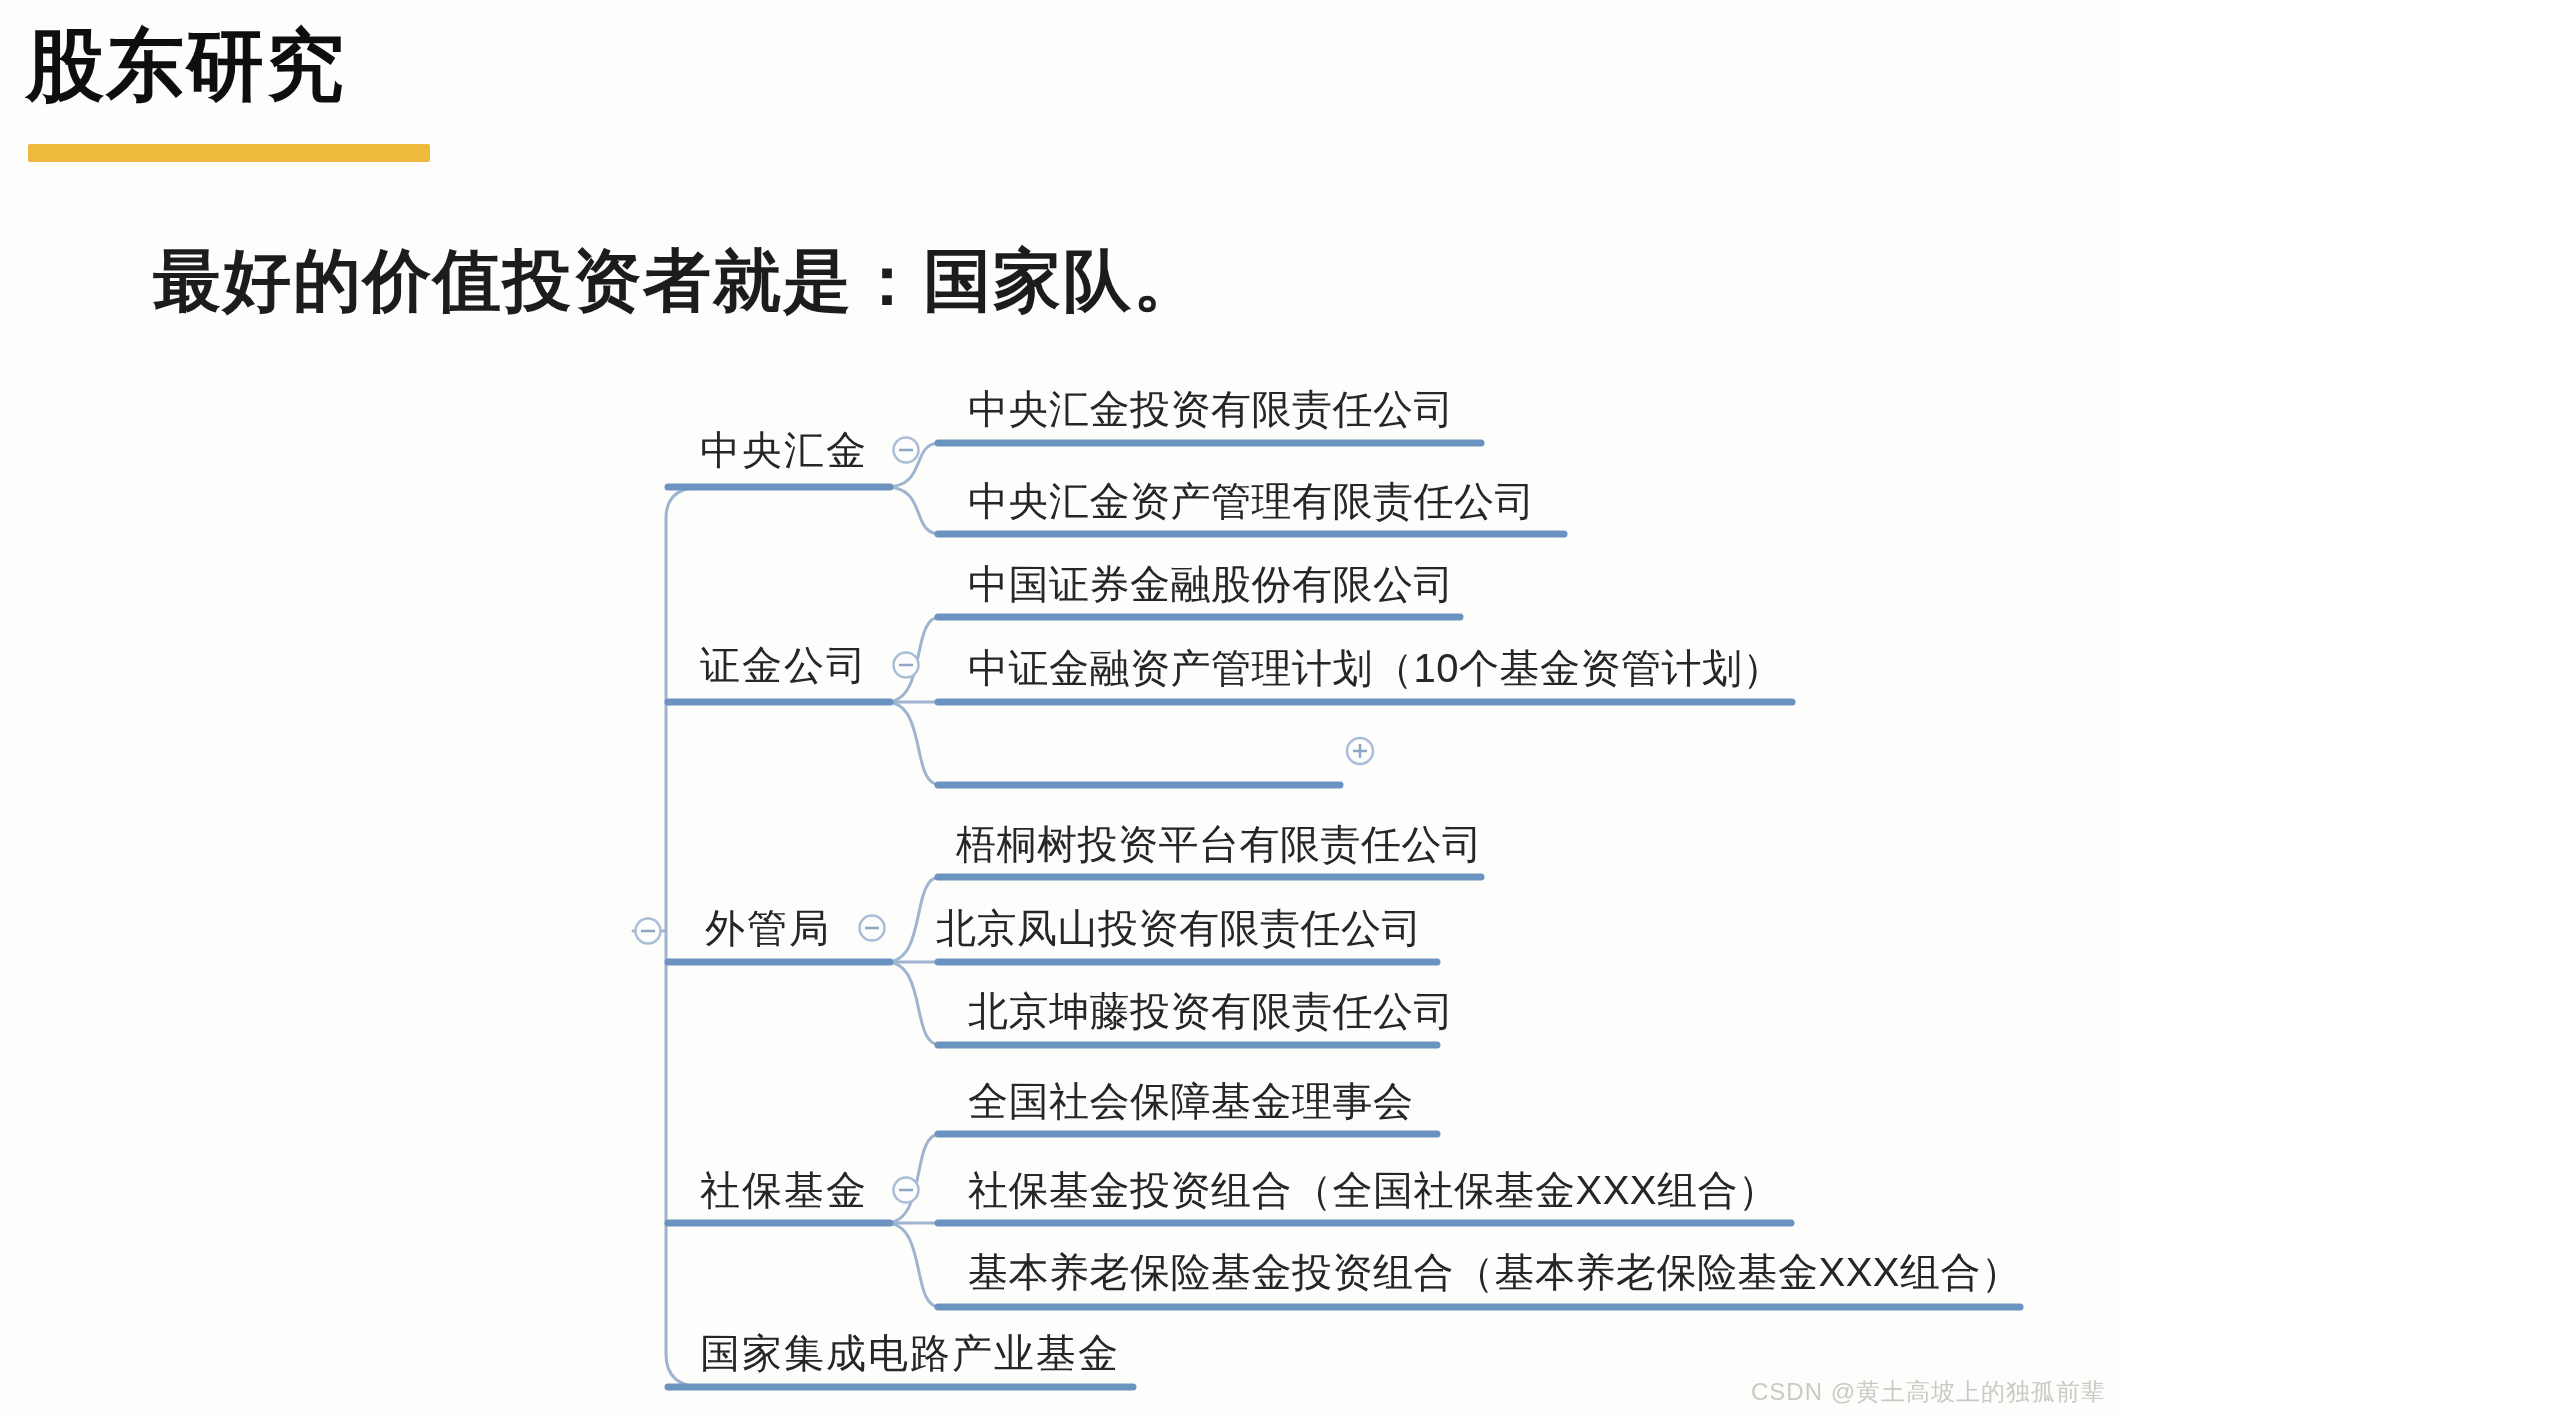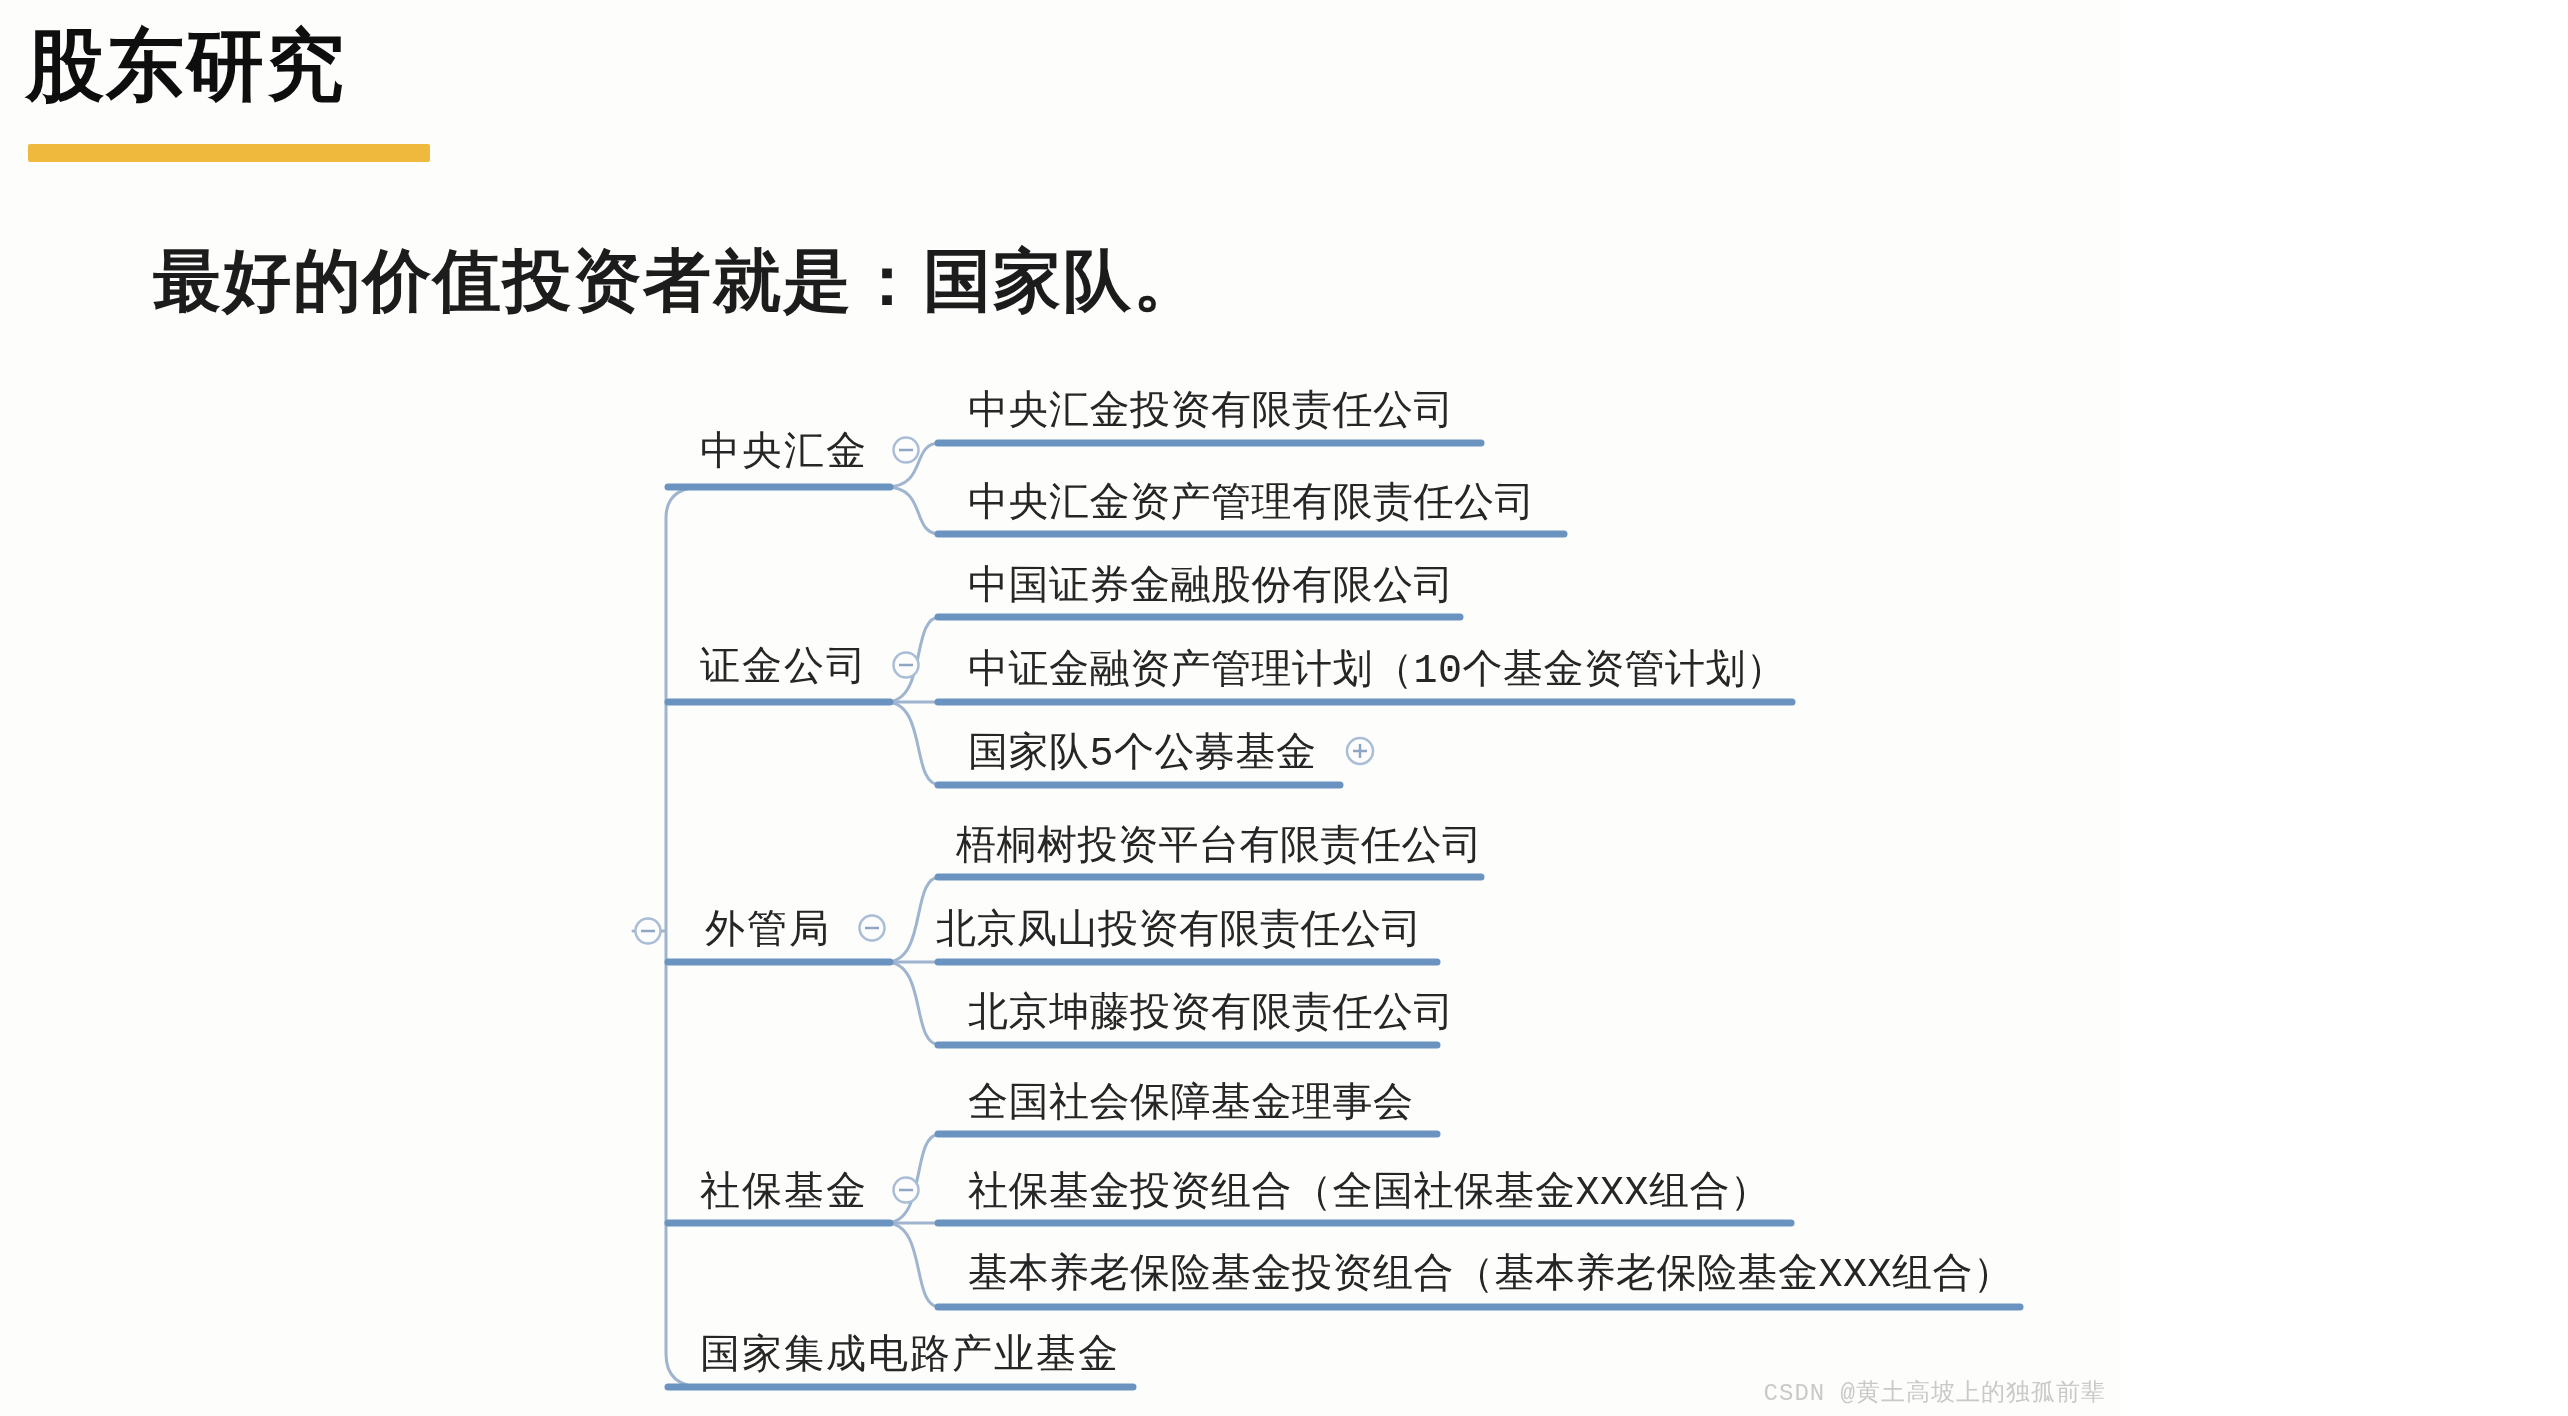--- a/index.html
+++ b/index.html
@@ -1,21 +1,21 @@
 <!DOCTYPE html>
 <html><head>
 <meta charset="utf-8">
 <style>
   html,body{margin:0;padding:0;background:#ffffff;}
   #canvas{
     position:relative;
     width:2120px;height:1416px;
     background:#fdfdfc;
     overflow:hidden;
-    font-family:Liberation Mono, monospace;
+    font-family:Liberation Sans, sans-serif;
   }
   
   .page-title{
     position:absolute;left:26px;top:14px;
     font-size:78px;font-weight:900;color:#0e0e0e;
     letter-spacing:2px;white-space:nowrap;
   }
   .title-accent-bar{
     position:absolute;left:28px;top:144px;width:402px;height:18px;
     border-radius:2px;
@@ -190,21 +190,20 @@
   <div class="map-label branch-label" style="left:700px;top:450px">中央汇金</div>
   <div class="map-label branch-label" style="left:700px;top:665px">证金公司</div>
   <div class="map-label branch-label" style="left:705px;top:928px">外管局</div>
   <div class="map-label branch-label" style="left:700px;top:1190px">社保基金</div>
   <div class="map-label branch-label" style="left:700px;top:1353px">国家集成电路产业基金</div>
 
   <div class="map-label child-label" style="left:968px;top:409px">中央汇金投资有限责任公司</div>
   <div class="map-label child-label" style="left:968px;top:501px">中央汇金资产管理有限责任公司</div>
   <div class="map-label child-label" style="left:968px;top:584px">中国证券金融股份有限公司</div>
   <div class="map-label child-label" style="left:968px;top:668px">中证金融资产管理计划（10个基金资管计划）</div>
-  <div class="map-label child-label" style="left:968px;top:751px">国家队5个公募基金</div>
   <div class="map-label child-label" style="left:956px;top:844px">梧桐树投资平台有限责任公司</div>
   <div class="map-label child-label" style="left:936px;top:928px">北京凤山投资有限责任公司</div>
   <div class="map-label child-label" style="left:968px;top:1011px">北京坤藤投资有限责任公司</div>
   <div class="map-label child-label" style="left:968px;top:1101px">全国社会保障基金理事会</div>
   <div class="map-label child-label" style="left:968px;top:1190px">社保基金投资组合（全国社保基金XXX组合）</div>
   <div class="map-label child-label" style="left:968px;top:1272px">基本养老保险基金投资组合（基本养老保险基金XXX组合）</div>
 
   <div class="watermark">CSDN @黄土高坡上的独孤前辈</div>
 </div>
 

